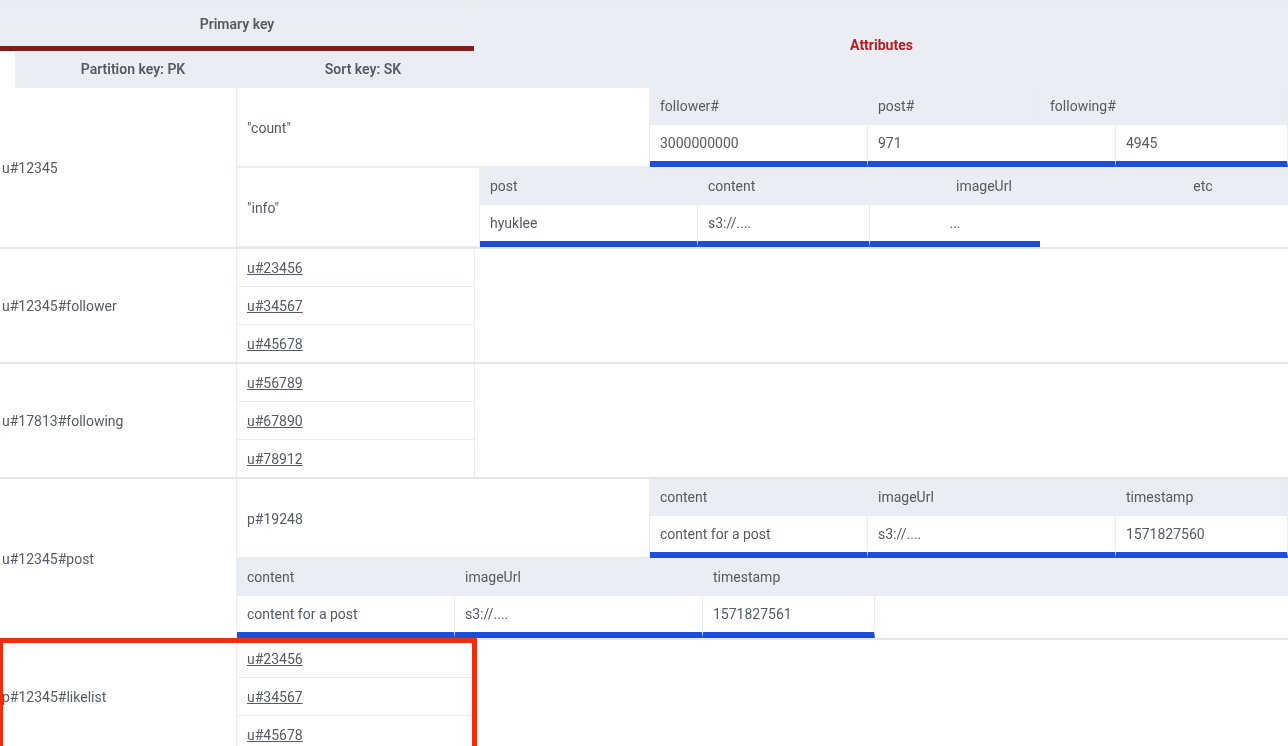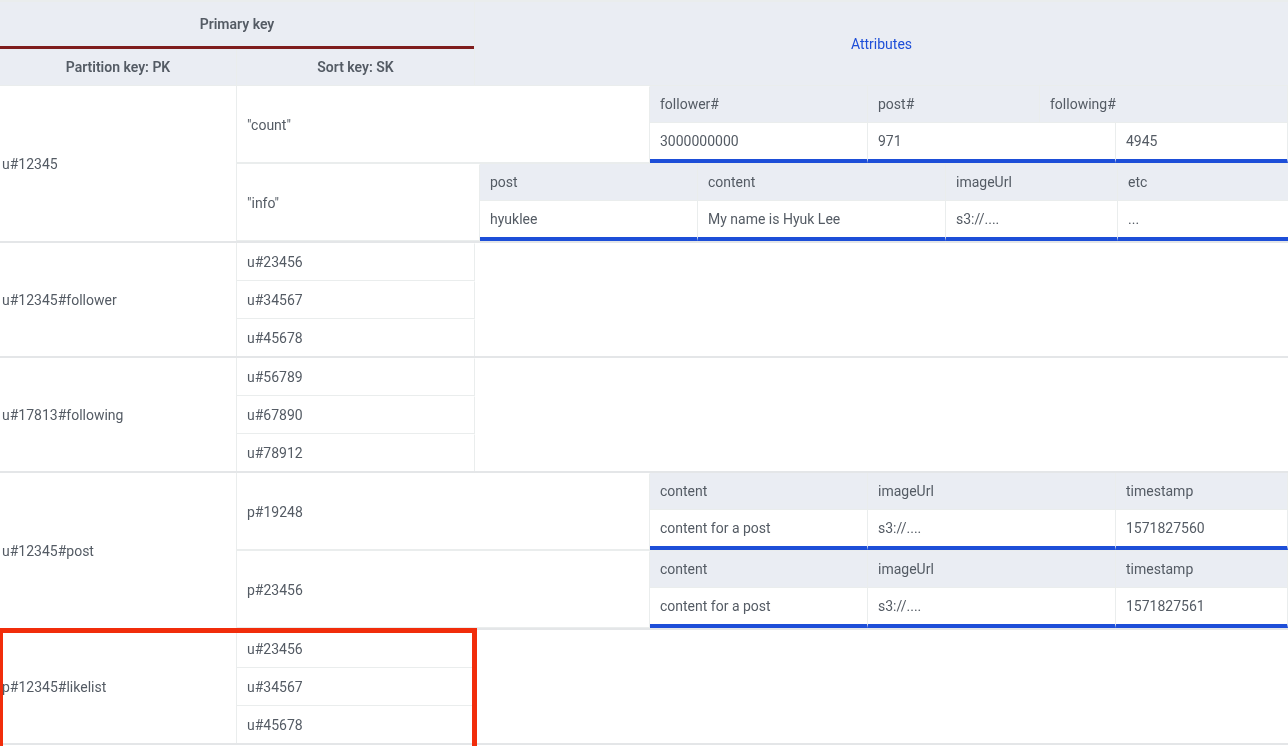--- a/index.html
+++ b/index.html
@@ -23,45 +23,46 @@
     display: flex;
     flex-direction: column;
     border-right: 1px solid #eaeded;
   }
   .pk-title {
     background: #eaedf3;
     font-weight: 600;
     color: #545b64;
     text-align: center;
     padding: 14px 0;
-    border-bottom: 3px solid #7f1d1d;
+    border-bottom: 5px solid #7f1d1d;
     border-top: 1px solid #eaeded;
   }
   .pk-sub {
     display: flex;
     background: #eaedf3;
     border-bottom: 1px solid #eaeded;
+    margin-left: 15px;
   }
   .pk-sub > div {
     flex: 1;
     font-weight: 600;
     text-align: center;
     padding: 10px 0;
     color: #545b64;
   }
   .pk-sub > div:first-child {
     border-right: 1px solid #eaeded;
     width: 237px;
     flex: 0 0 237px;
   }
   .attr-title {
     flex: 1;
     background: #eaedf3;
-    font-weight: 400;
-    color: #1d4ed8;
+    font-weight: 700;
+    color: #b91c1c;
     display: flex;
     align-items: center;
     justify-content: center;
     border-bottom: 1px solid #eaeded;
     border-top: 1px solid #eaeded;
   }
   .body-row {
     display: flex;
     align-items: stretch;
     border-bottom: 2px solid #e4e6e8;
@@ -71,20 +72,21 @@
     padding: 2px;
     color: #545b64;
     display: flex;
     align-items: center;
     border-right: 1px solid #eaeded;
   }
   .sk-group {
     width: 238px;
     display: flex;
     flex-direction: column;
+    text-decoration: underline;
   }
   .sk-cell {
     padding: 10px;
     color: #545b64;
     border-bottom: 1px solid #eaeded;
     border-top: 1px solid #fff;
     flex: 1;
     display: flex;
     align-items: center;
     border-right: 1px solid #eaeded;
@@ -109,25 +111,25 @@
   }
   .attr-head {
     background: #eaedf3;
   }
   .attr-head .acell, .attr-data .acell {
     padding: 10px;
     border-right: 1px solid #eaeded;
     color: #545b64;
   }
   .attr-head .acell { border-bottom: 1px solid #eaeded; }
-  .attr-data .acell { border-bottom: 4px solid #1d4ed8; }
+  .attr-data .acell { border-bottom: 6px solid #1d4ed8; }
   .w1 { width: 218px; }
   .w2 { width: 248px; }
   .w3 { width: 172px; }
-  .w4 { width: 170px; }
+  .w4 { width: 170px; text-align: center; }
   .highlight-box {
     position: relative;
   }
   .red-box {
     position: absolute;
     border: 5px solid #f12d0b;
     pointer-events: none;
     z-index: 10;
   }
 </style>
@@ -169,21 +171,20 @@
         <div class="sk-cell" style="width:238px;">"info"</div>
         <div class="attrs">
           <div class="attr-row attr-head">
             <div class="acell w1">post</div>
             <div class="acell w2">content</div>
             <div class="acell w3">imageUrl</div>
             <div class="acell w4" style="border-right:none;">etc</div>
           </div>
           <div class="attr-row attr-data">
             <div class="acell w1">hyuklee</div>
-            <div class="acell w2">My name is Hyuk Lee</div>
             <div class="acell w3">s3://....</div>
             <div class="acell w4" style="border-right:none;">...</div>
           </div>
         </div>
       </div>
     </div>
   </div>
 
   <div class="body-row">
     <div class="pk-cell">u#12345#follower</div>
@@ -215,21 +216,20 @@
             <div class="acell w3">timestamp</div>
           </div>
           <div class="attr-row attr-data">
             <div class="acell w1">content for a post</div>
             <div class="acell w2">s3://....</div>
             <div class="acell w3">1571827560</div>
           </div>
         </div>
       </div>
       <div class="sk-block">
-        <div class="sk-cell" style="width:238px;">p#23456</div>
         <div class="attrs">
           <div class="attr-row attr-head">
             <div class="acell w1">content</div>
             <div class="acell w2">imageUrl</div>
             <div class="acell w3">timestamp</div>
           </div>
           <div class="attr-row attr-data">
             <div class="acell w1">content for a post</div>
             <div class="acell w2">s3://....</div>
             <div class="acell w3">1571827561</div>

